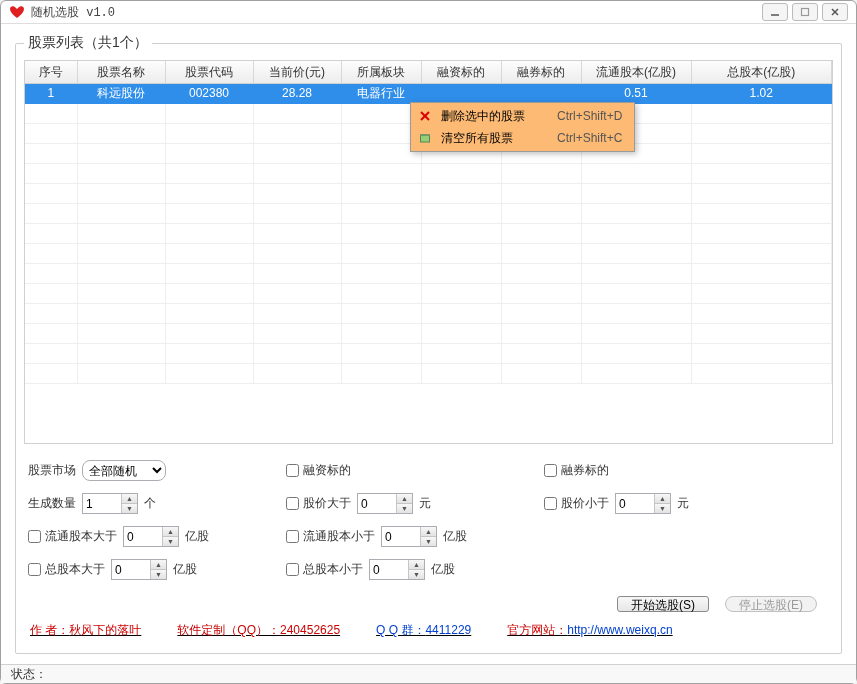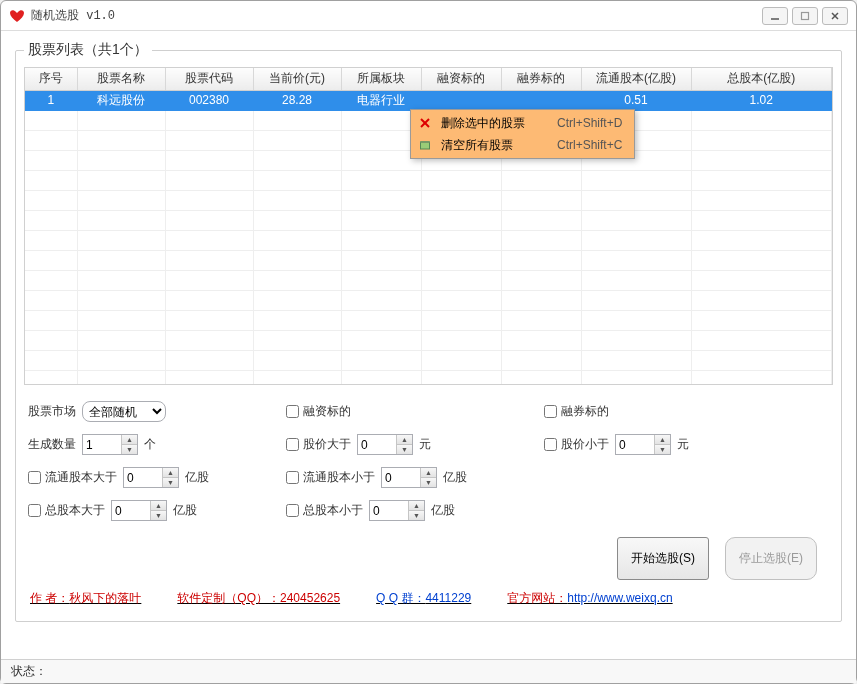--- a/index.html
+++ b/index.html
@@ -54,21 +54,21 @@
   padding: 8px 8px 12px 8px;
   position: relative;
 }
 fieldset.group > legend {
   padding: 0 4px;
   color: #333;
   font-size: 14px;
 }
 .table-wrap {
   border: 1px solid #d0d0d0;
-  height: 318px;
+  height: 384px;
   overflow: hidden;
   background: #fff;
   position: relative;
 }
 table {
   border-collapse: collapse;
   width: 100%;
   table-layout: fixed;
 }
 thead th {
@@ -167,21 +167,21 @@
   font-size: 7px; color:#555; cursor:pointer;
 }
 .spinner .sbtns div:last-child { border-bottom:none; }
 .btn-row {
   display:flex; justify-content:flex-end; gap:16px;
   margin-top: 4px;
   padding-right: 12px;
 }
 button.btn {
   min-width: 92px;
-  height: 43px;
+  height: 16px;
   border: 1px solid #8a8a8a;
   border-radius: 3px;
   background: linear-gradient(#f8f8f8,#e6e6e6);
   font-size: 12px;
   cursor: pointer;
   padding: 0 10px;
 }
 button.btn:disabled {
   color: #9a9a9a;
   border-color: #c0c0c0;

